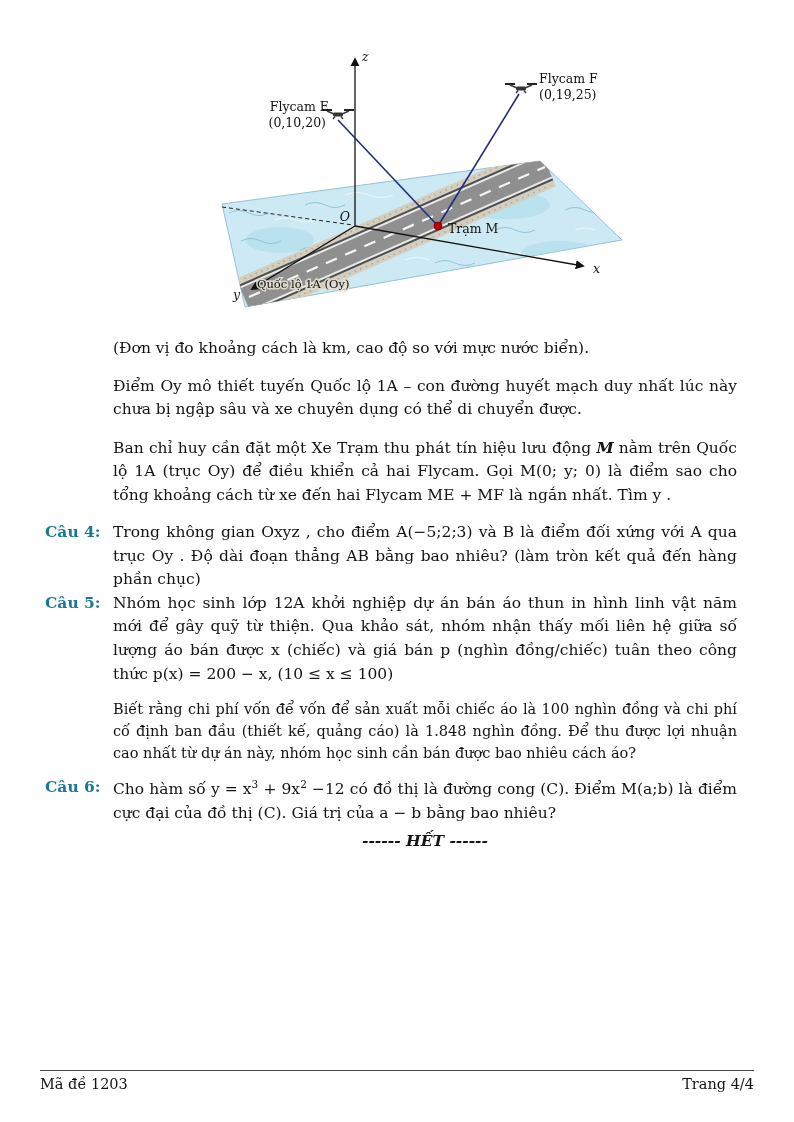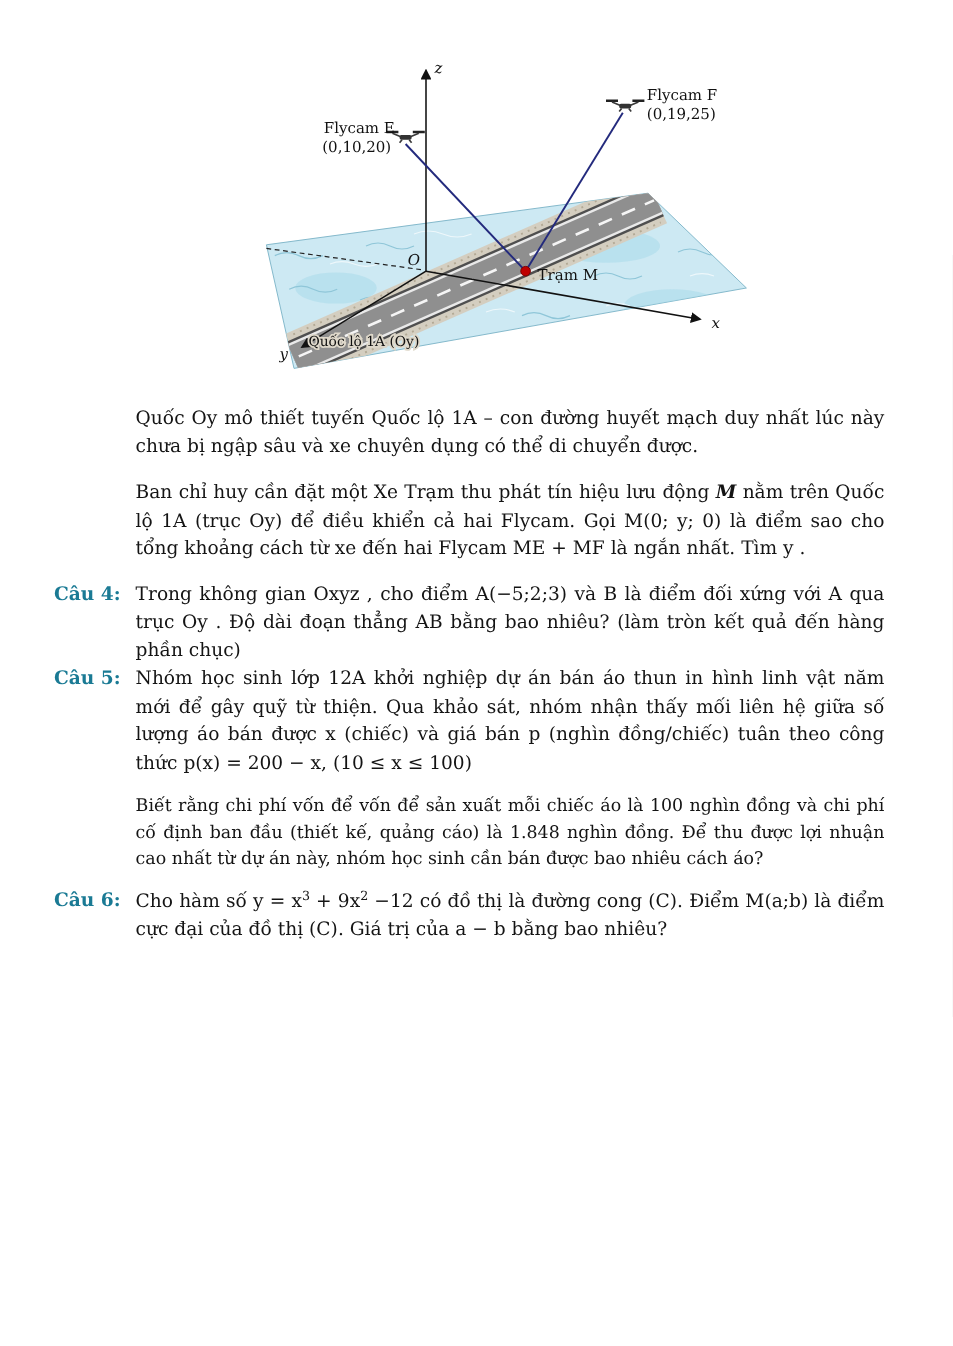--- a/index.html
+++ b/index.html
@@ -136,22 +136,23 @@
 
       <circle class="station-dot" cx="233" cy="181" r="4"></circle>
       <text class="fig-text" x="243" y="188">Trạm M</text>
 
       <text class="road-label" x="52" y="243">Quốc lộ 1A (Oy)</text>
     </svg>
   </div>
 
   <div class="content">
 
+    <p class="para">(Đơn vị đo khoảng cách là km, cao độ so với mực nước biển).</p>
 
-    <p class="para"><span>Quốc </span><span class="math">Oy</span><span> mô thiết tuyến </span><b>Quốc lộ 1A –</b><span> con đường huyết mạch duy nhất lúc này chưa bị ngập sâu và xe chuyên dụng có thể di chuyển được.</span></p>
+    <p class="para"><span>Điểm </span><span class="math">Oy</span><span> mô thiết tuyến </span><b>Quốc lộ 1A –</b><span> con đường huyết mạch duy nhất lúc này chưa bị ngập sâu và xe chuyên dụng có thể di chuyển được.</span></p>
 
     <p class="para"><span>Ban chỉ huy cần đặt một Xe Trạm thu phát tín hiệu lưu động </span><span class="mbold">M</span><span> nằm trên Quốc lộ 1A (trục </span><span class="math">Oy</span><span>) để điều khiển cả hai Flycam. Gọi </span><span class="math">M(0; y; 0)</span><span> là điểm sao cho tổng khoảng cách từ xe đến hai Flycam </span><span class="math">ME + MF</span><span> là ngắn nhất. Tìm </span><span class="math">y</span><span> .</span></p>
 
     <div class="question">
       <span class="qlabel">Câu 4:</span>
       <p class="qtext"><span>Trong không gian </span><span class="math">Oxyz</span><span> , cho điểm </span><span class="math">A(−5;2;3)</span><span> và </span><span class="math">B</span><span> là điểm đối xứng với </span><span class="math">A</span><span> qua trục </span><span class="math">Oy</span><span> . Độ dài đoạn thẳng </span><span class="math">AB</span><span> bằng bao nhiêu? (làm tròn kết quả đến hàng phần chục)</span></p>
     </div>
 
     <div class="question">
       <span class="qlabel">Câu 5:</span>
@@ -159,16 +160,21 @@
         <p><span>Nhóm học sinh lớp 12A khởi nghiệp dự án bán áo thun in hình linh vật năm mới để gây quỹ từ thiện. Qua khảo sát, nhóm nhận thấy mối liên hệ giữa số lượng áo bán được </span><span class="math">x</span><span> (chiếc) và giá bán </span><span class="math">p</span><span> (nghìn đồng/chiếc) tuân theo công thức </span><span class="math">p(x) = 200 − x,</span><span> </span><span class="math">(10 ≤ x ≤ 100)</span></p>
         <p class="small"><span>Biết rằng chi phí vốn để vốn để sản xuất mỗi chiếc áo là 100 nghìn đồng và chi phí cố định ban đầu (thiết kế, quảng cáo) là 1.848 nghìn đồng. Để thu được </span><b>lợi nhuận cao nhất</b><span> từ dự án này, nhóm học sinh cần bán được bao nhiêu cách áo?</span></p>
       </div>
     </div>
 
     <div class="question">
       <span class="qlabel">Câu 6:</span>
       <p class="qtext"><span>Cho hàm số </span><span class="math">y = x</span><sup>3</sup><span class="math"> + 9x</span><sup>2</sup><span class="math"> −12</span><span> có đồ thị là đường cong </span><span class="math">(C)</span><span>. Điểm </span><span class="math">M(a;b)</span><span> là điểm cực đại của đồ thị </span><span class="math">(C)</span><span>. Giá trị của </span><span class="math">a − b</span><span> bằng bao nhiêu?</span></p>
     </div>
 
+    <p class="end-marker">------ HẾT ------</p>
   </div>
 
+  <div class="footer">
+    <span>Mã đề 1203</span>
+    <span>Trang 4/4</span>
+  </div>
 
 </div>
 
 </body></html>

